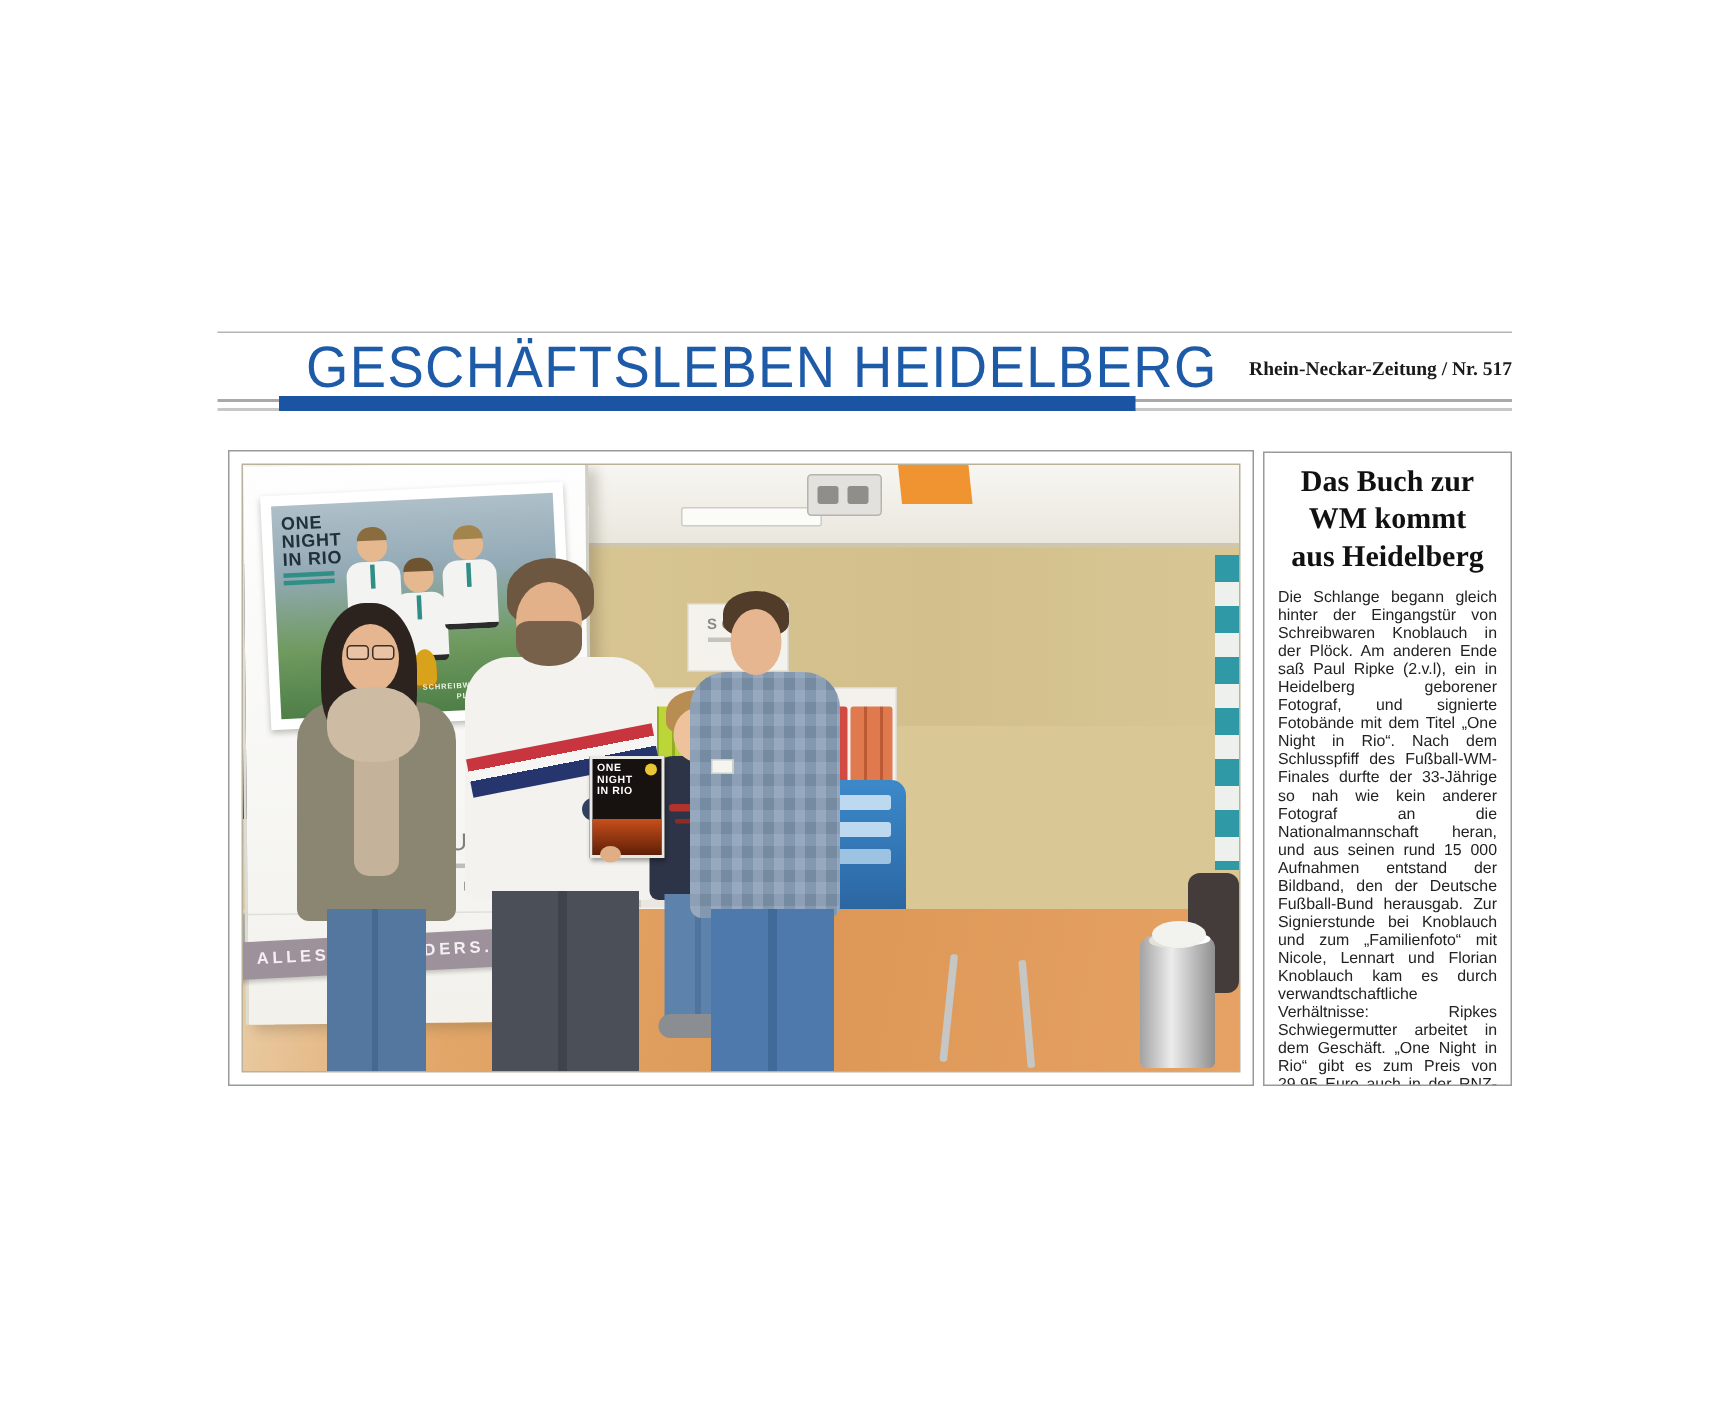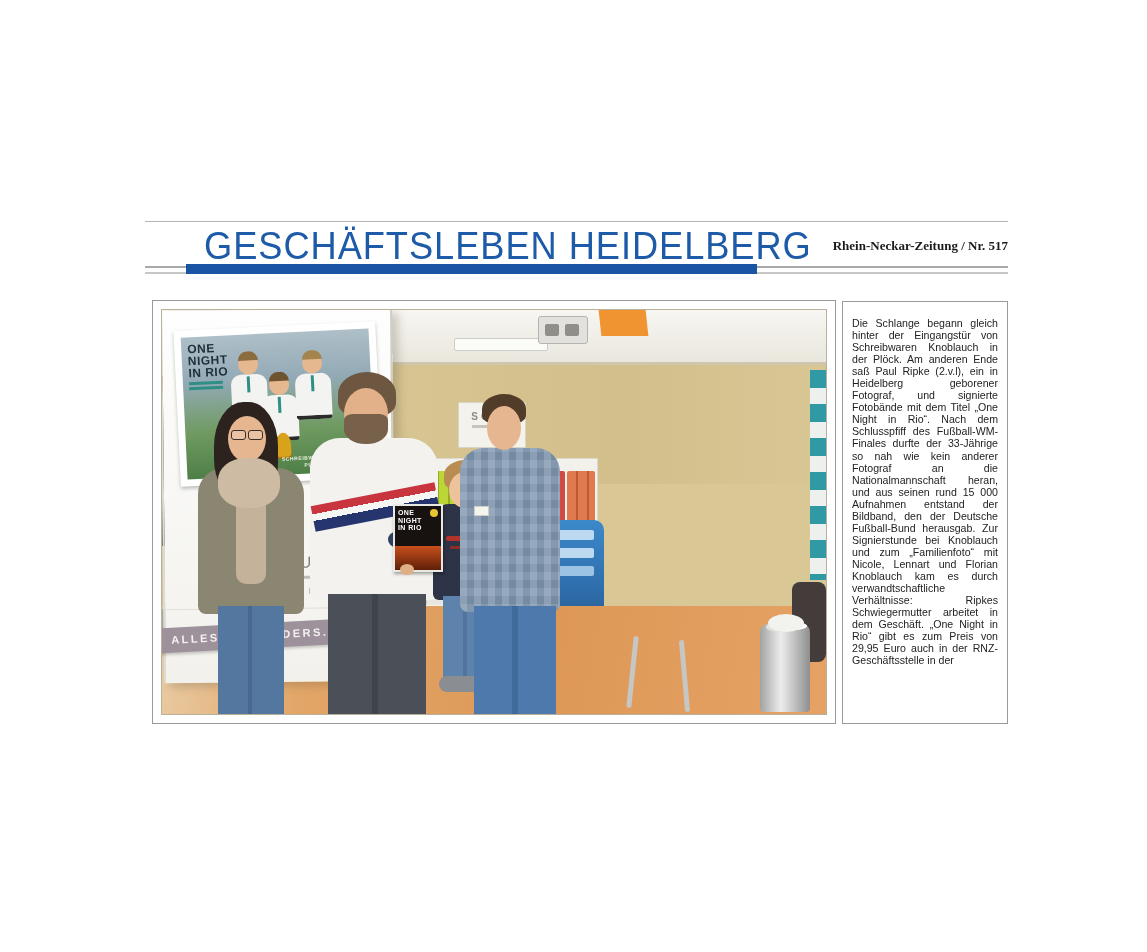--- a/index.html
+++ b/index.html
@@ -329,17 +329,22 @@
         </div>
         <div class="book-img"></div>
         <div class="book-dot"></div>
       </div>
       <div class="abs r-hand"></div>
 
     </div>
   </div>
 
   <div class="abs article">
+    <div class="headline">
+      <div>Das Buch zur</div>
+      <div>WM kommt</div>
+      <div>aus Heidelberg</div>
+    </div>
     <div class="body-text">Die Schlange begann gleich hinter der Eingangstür von Schreibwaren Knoblauch in der Plöck. Am anderen Ende saß Paul Ripke (2.v.l), ein in Heidelberg geborener Fotograf, und signierte Fotobände mit dem Titel „One Night in Rio“. Nach dem Schlusspfiff des Fußball-WM-Finales durfte der 33-Jährige so nah wie kein anderer Fotograf an die Nationalmannschaft heran, und aus seinen rund 15 000 Aufnahmen entstand der Bildband, den der Deutsche Fußball-Bund herausgab. Zur Signierstunde bei Knoblauch und zum „Familienfoto“ mit Nicole, Lennart und Florian Knoblauch kam es durch verwandtschaftliche Verhältnisse: Ripkes Schwiegermutter arbeitet in dem Geschäft. „One Night in Rio“ gibt es zum Preis von 29,95 Euro auch in der RNZ-Geschäftsstelle in der</div>
 
   </div>
 
 </div>
 
 </body></html>

